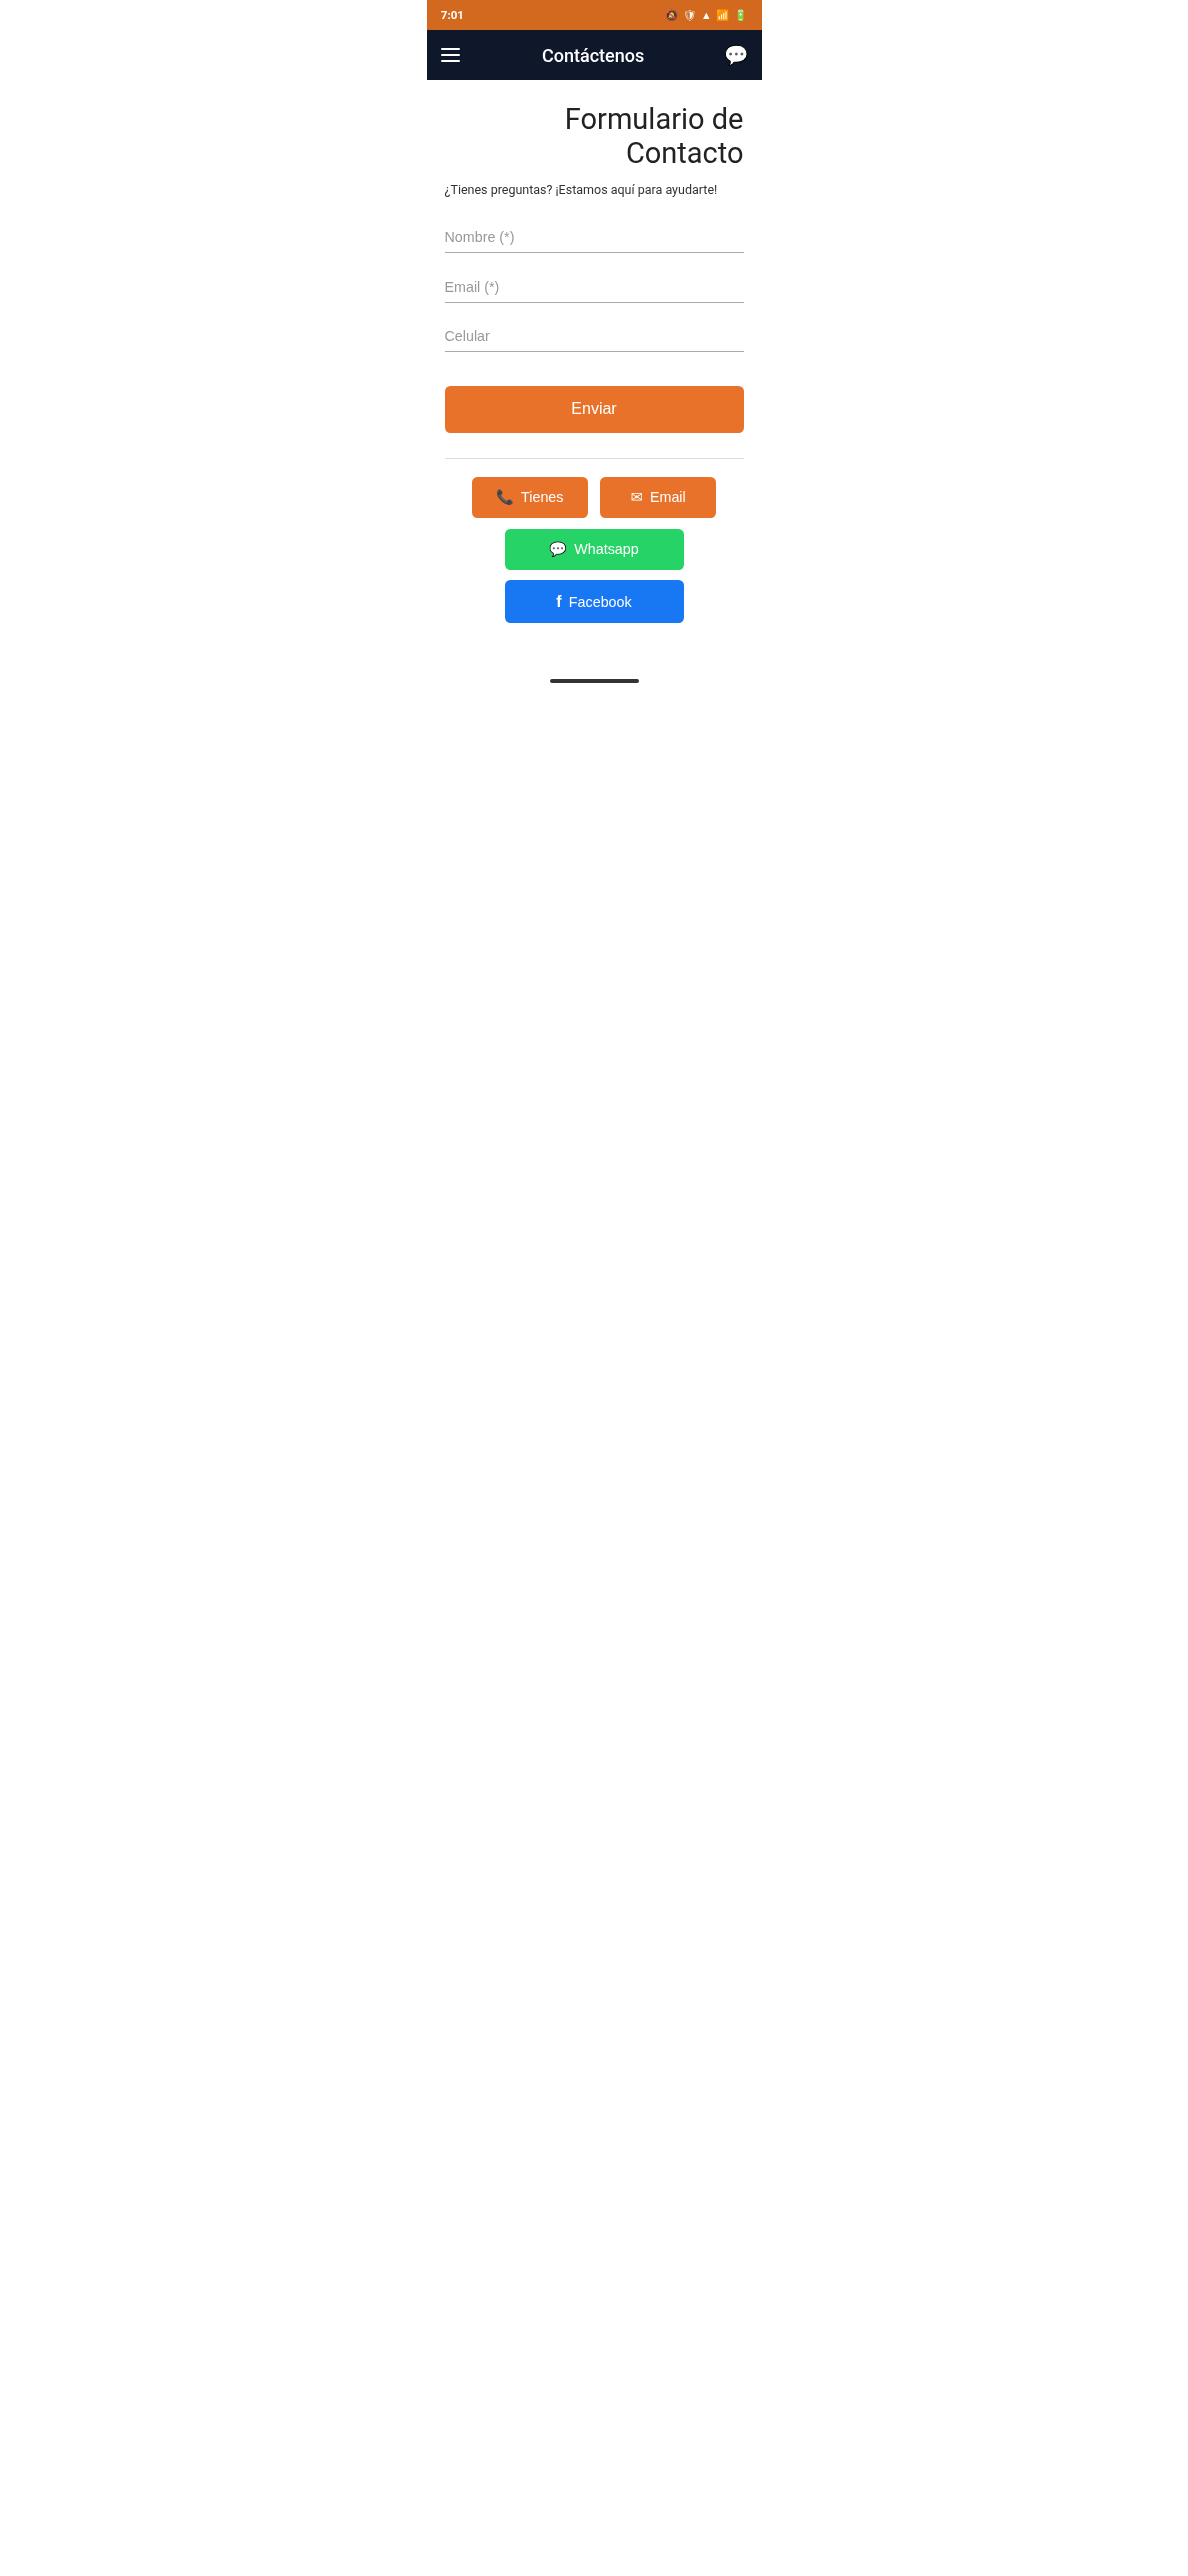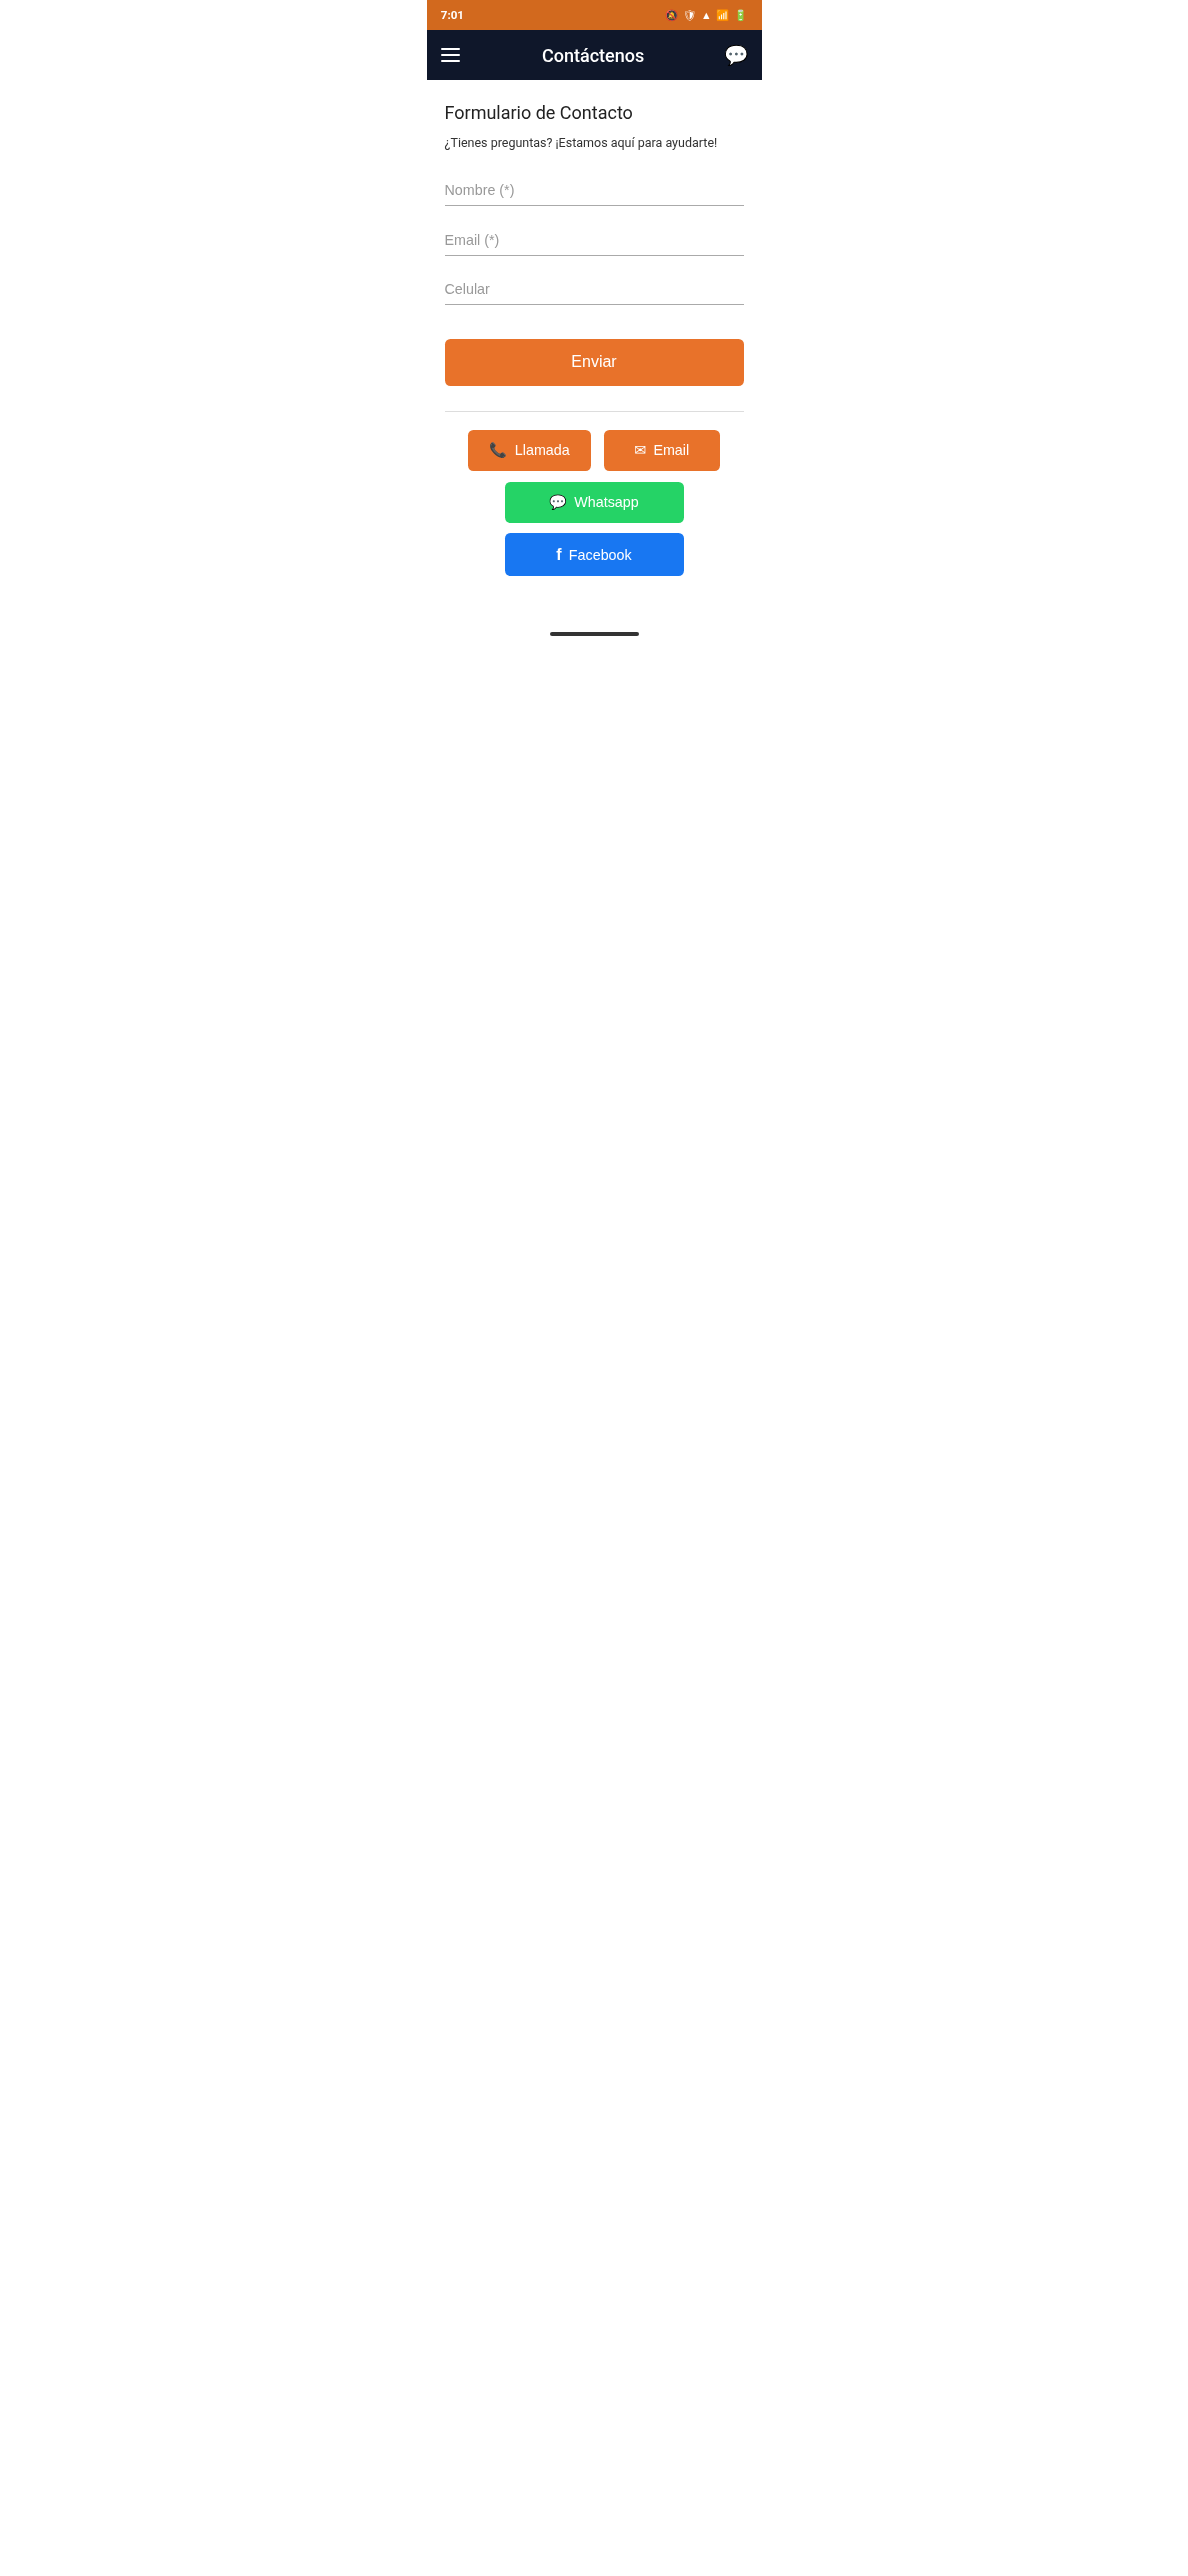--- a/index.html
+++ b/index.html
@@ -85,23 +85,23 @@
       border-radius: 1.8px;
     }
 
     
     .content {
       padding: 21.5px 18px;
       background: white;
     }
 
     .form-title {
-      font-size: 18px;
+      font-size: 29px;
       font-weight: 400;
-      text-align: left;
+      text-align: right;
       color: #222;
       margin-bottom: 12.5px;
     }
 
     .form-subtitle {
       font-size: 12.5px;
       color: #333;
       margin-bottom: 25px;
     }
 
@@ -311,21 +311,21 @@
   <button class="btn-enviar">Enviar</button>
 
   <hr class="divider">
 
   
   <div class="contact-buttons">
 
     <div class="contact-row">
       <button class="btn-llamada">
         <span>📞</span>
-        <span>Llamada</span>
+        <span>Tienes</span>
       </button>
       <button class="btn-email">
         <span>✉</span>
         <span>Email</span>
       </button>
     </div>
 
     <button class="btn-whatsapp">
       <span>💬</span>
       <span>Whatsapp</span>

